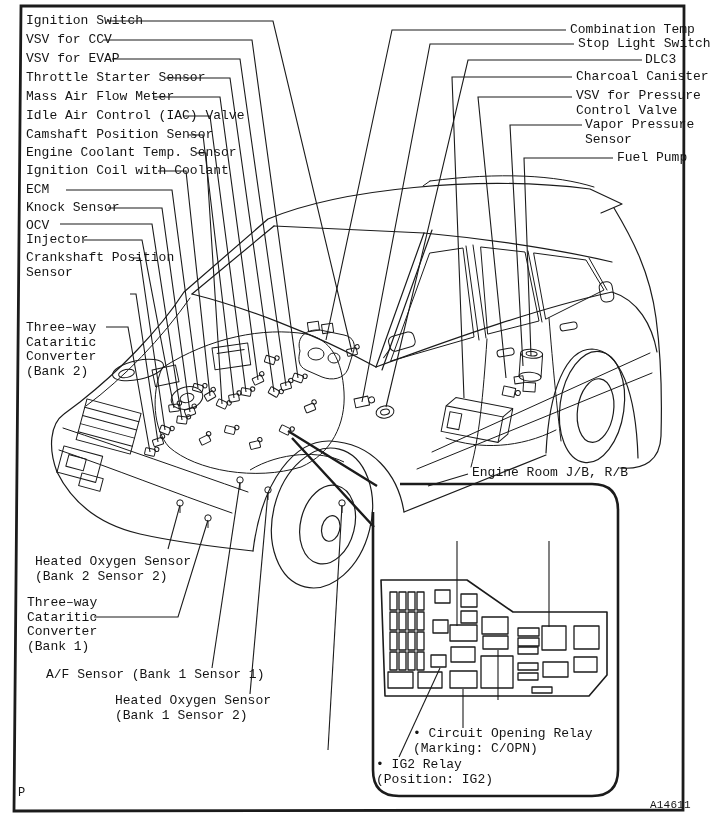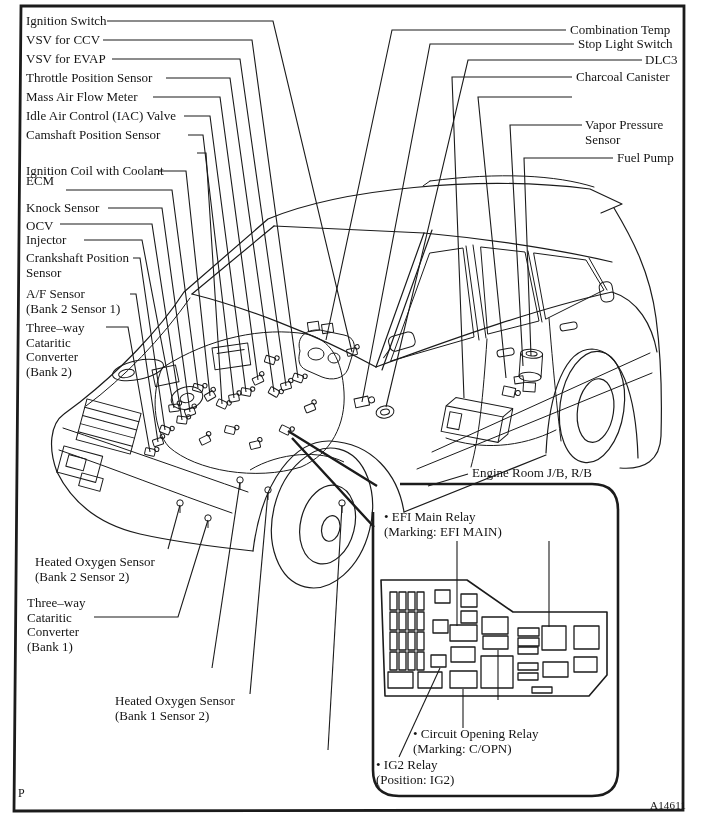--- a/index.html
+++ b/index.html
@@ -1,17 +1,17 @@
 <!DOCTYPE html>
 <html><head>
 <meta charset="utf-8">
 <style>
   html,body{margin:0;padding:0;background:#fff;}
   #page{position:relative;width:719px;height:838px;background:#fff;overflow:hidden;
-        font-family:Liberation Serif, serif;color:#141414;}
+        font-family:Liberation Mono, monospace;color:#141414;}
   #art{position:absolute;left:0;top:0;}
   #art *{fill:none;stroke:#1b1b1b;}
   .lbl{position:absolute;font-size:13px;line-height:14.5px;white-space:nowrap;color:#141414;}
   .ln{display:block;}
   .code{position:absolute;font-size:11px;letter-spacing:.2px;}
   .pmark{position:absolute;font-size:12px;}
 </style>
 </head>
 <body>
 
@@ -344,103 +344,105 @@
 <div class="lbl" style="left:26px;top:14px">
       <span class="ln">Ignition Switch</span>
     </div>
 <div class="lbl" style="left:26px;top:33px">
       <span class="ln">VSV for CCV</span>
     </div>
 <div class="lbl" style="left:26px;top:52px">
       <span class="ln">VSV for EVAP</span>
     </div>
 <div class="lbl" style="left:26px;top:71px">
-      <span class="ln">Throttle Position Sensor</span>
+      <span class="ln">Throttle Starter Sensor</span>
     </div>
 <div class="lbl" style="left:26px;top:90px">
       <span class="ln">Mass Air Flow Meter</span>
     </div>
 <div class="lbl" style="left:26px;top:109px">
       <span class="ln">Idle Air Control (IAC) Valve</span>
     </div>
 <div class="lbl" style="left:26px;top:128px">
       <span class="ln">Camshaft Position Sensor</span>
     </div>
+<div class="lbl" style="left:26px;top:146px">
+      <span class="ln">Engine Coolant Temp. Sensor</span>
+    </div>
 <div class="lbl" style="left:26px;top:164px">
       <span class="ln">Ignition Coil with Coolant</span>
     </div>
-<div class="lbl" style="left:26px;top:174px">
+<div class="lbl" style="left:26px;top:183px">
       <span class="ln">ECM</span>
     </div>
 <div class="lbl" style="left:26px;top:201px">
       <span class="ln">Knock Sensor</span>
     </div>
 <div class="lbl" style="left:26px;top:219px">
       <span class="ln">OCV</span>
     </div>
 <div class="lbl" style="left:26px;top:233px">
       <span class="ln">Injector</span>
     </div>
 <div class="lbl" style="left:26px;top:251px">
       <span class="ln">Crankshaft Position</span>
       <span class="ln">Sensor</span>
-    </div>
-<div class="lbl" style="left:26px;top:287px">
-      <span class="ln">A/F Sensor</span>
-      <span class="ln">(Bank 2 Sensor 1)</span>
     </div>
 <div class="lbl" style="left:26px;top:321px">
       <span class="ln">Three–way</span>
       <span class="ln">Cataritic</span>
       <span class="ln">Converter</span>
       <span class="ln">(Bank 2)</span>
     </div>
 
 <div class="lbl" style="left:570px;top:23px">
       <span class="ln">Combination Temp</span>
     </div>
 <div class="lbl" style="left:578px;top:37px">
       <span class="ln">Stop Light Switch</span>
     </div>
 <div class="lbl" style="left:645px;top:53px">
       <span class="ln">DLC3</span>
     </div>
 <div class="lbl" style="left:576px;top:70px">
       <span class="ln">Charcoal Canister</span>
     </div>
+<div class="lbl" style="left:576px;top:89px">
+      <span class="ln">VSV for Pressure</span>
+      <span class="ln">Control Valve</span>
+    </div>
 <div class="lbl" style="left:585px;top:118px">
       <span class="ln">Vapor Pressure</span>
       <span class="ln">Sensor</span>
     </div>
 <div class="lbl" style="left:617px;top:151px">
       <span class="ln">Fuel Pump</span>
     </div>
 
 <div class="lbl" style="left:35px;top:555px">
       <span class="ln">Heated Oxygen Sensor</span>
       <span class="ln">(Bank 2 Sensor 2)</span>
     </div>
 <div class="lbl" style="left:27px;top:596px">
       <span class="ln">Three–way</span>
       <span class="ln">Cataritic</span>
       <span class="ln">Converter</span>
       <span class="ln">(Bank 1)</span>
     </div>
+<div class="lbl" style="left:46px;top:668px">
+      <span class="ln">A/F Sensor (Bank 1 Sensor 1)</span>
+    </div>
 <div class="lbl" style="left:115px;top:694px">
       <span class="ln">Heated Oxygen Sensor</span>
       <span class="ln">(Bank 1 Sensor 2)</span>
     </div>
 
 <div class="lbl" style="left:472px;top:466px">
       <span class="ln">Engine Room J/B, R/B</span>
     </div>
-<div class="lbl" style="left:384px;top:510px">
-      <span class="ln">• EFI Main Relay</span>
-      <span class="ln">(Marking: EFI MAIN)</span>
-    </div>
 <div class="lbl" style="left:413px;top:727px">
       <span class="ln">• Circuit Opening Relay</span>
       <span class="ln">(Marking: C/OPN)</span>
     </div>
 <div class="lbl" style="left:376px;top:758px">
       <span class="ln">• IG2 Relay</span>
       <span class="ln">(Position: IG2)</span>
     </div>
 
 <div class="pmark" style="left:18px;top:786px">P</div>

